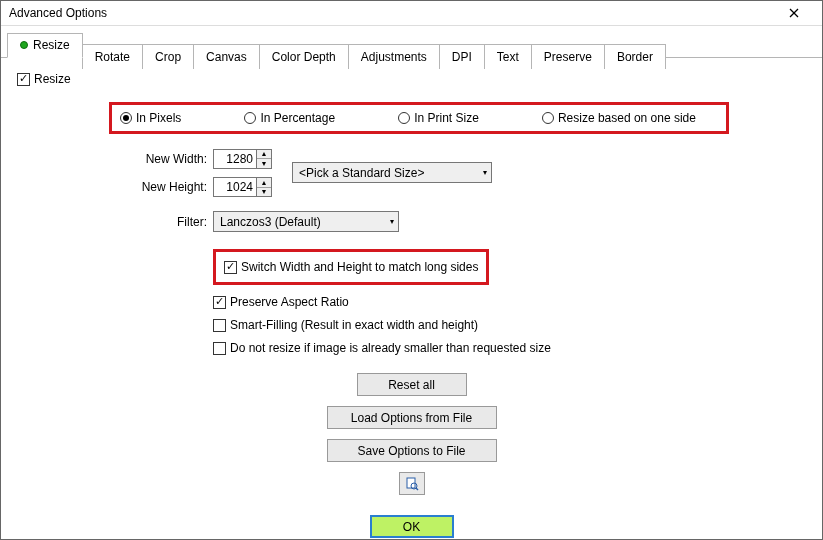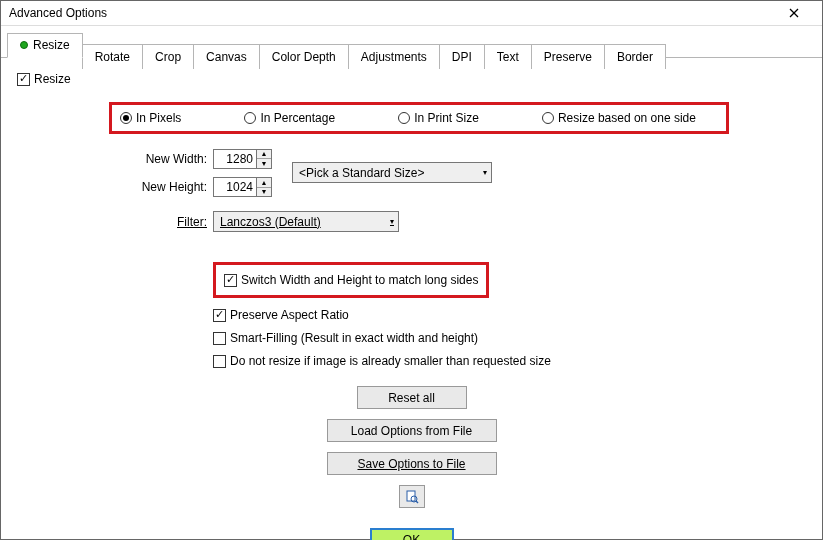--- a/index.html
+++ b/index.html
@@ -254,21 +254,21 @@
         <span class="label-col">New Height:</span>
         <div class="row">
           <input class="numbox" value="1024" style="">
           <div class="spin">
               <div>▲</div>
               <div>▼</div>
             </div>
         </div>
       </div>
 
-      <div class="row" style="margin-bottom:30px;text-decoration:underline;">
+      <div class="row" style="margin-bottom:17px;">
         <span class="label-col">Filter:</span>
         <div class="combo" style="width:186px;justify-content:flex-end;">
           <span>Lanczos3 (Default)</span>
           <span class="arrow">▾</span>
         </div>
       </div>
 
       <div style="margin-left:96px;">
         <div class="highlight-box" style="display:inline-flex; align-items:center; padding:8px 8px; margin-bottom:10px;">
           <div class="chk-row" style="margin:0;">
@@ -294,21 +294,21 @@
     </div>
   </div>
 
   <div class="footer">
     <div class="btn" style="width:110px;">
         <span>Reset all</span>
       </div>
     <div class="btn" style="width:170px;align-items:center;">
         <span>Load Options from File</span>
       </div>
-    <div class="btn" style="width:170px;text-decoration:underline;">
+    <div class="btn" style="width:170px;">
         <span>Save Options to File</span>
       </div>
     <div class="btn iconbtn">
       <svg width="14" height="14" viewBox="0 0 14 14">
         <rect x="2" y="1" width="8" height="10" fill="#fff" stroke="#2a5ea8"></rect>
         <circle cx="9" cy="9" r="3" fill="none" stroke="#2a5ea8"></circle>
         <line x1="11" y1="11" x2="13" y2="13" stroke="#2a5ea8" stroke-width="1.5"></line>
       </svg>
     </div>
     <div style="flex:1"></div>

